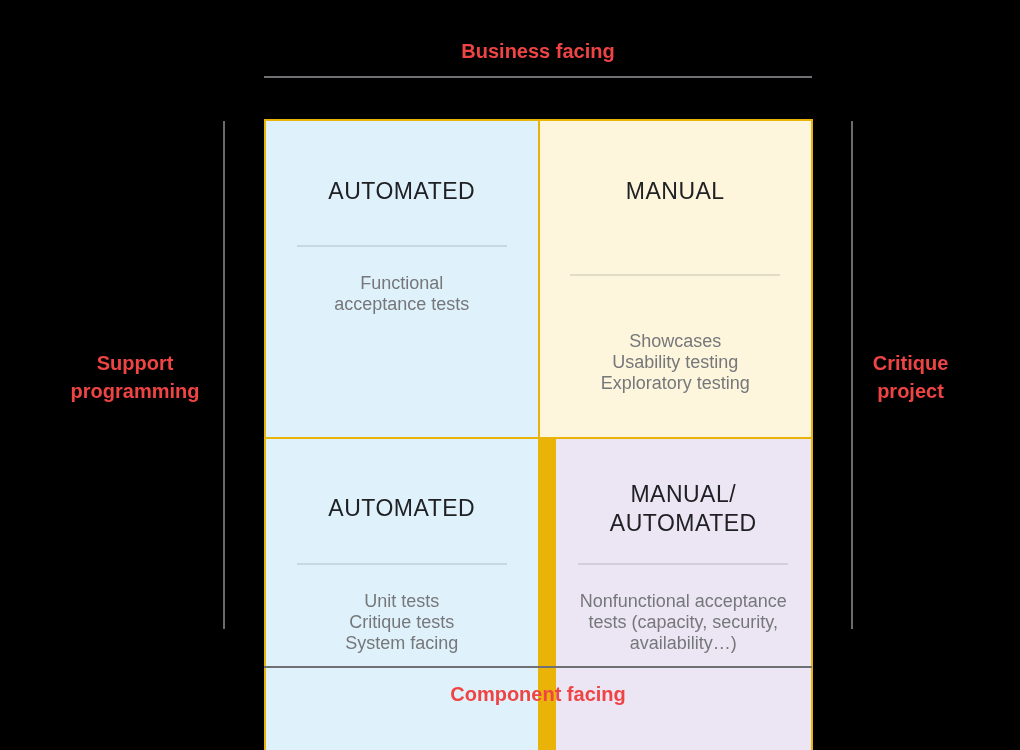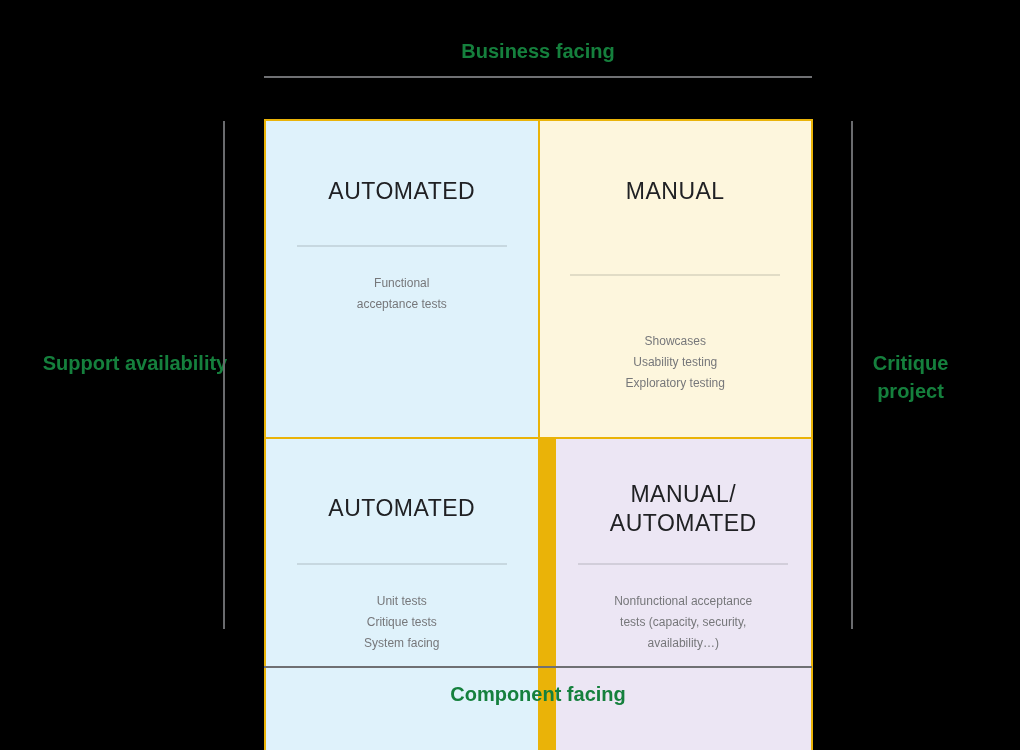--- a/index.html
+++ b/index.html
@@ -11,21 +11,21 @@
   }
   .stage {
     position: relative;
     width: 1020px; height: 750px;
     background: #000000;
   }
 
   
   .axis-label {
     position: absolute;
-    color: #15803d;
+    color: #ef4444;
     font-weight: 700;
     font-size: 20px;
     text-align: center;
   }
   .axis-label.top    { left: 264px; top: 40px;  width: 548px; }
   .axis-label.bottom { left: 264px; top: 683px; width: 548px; }
   .axis-label.left   { left: 35px;  top: 349px; width: 200px; line-height: 28px; }
   .axis-label.right  { left: 853px; top: 349px; width: 115px; line-height: 28px; }
 
   
@@ -79,35 +79,35 @@
     white-space: nowrap;
   }
   .q-divider {
     width: 210px;
     height: 2px;
     margin: 0 auto;
     background: rgba(60, 64, 67, 0.14);
   }
   .q-body {
     margin-top: 26px;
-    font-size: 12px;
+    font-size: 18px;
     line-height: 21px;
     color: #76777a;
     white-space: nowrap;
   }
 </style>
 </head>
 <body>
 
 <div class="stage">
 
   <div class="axis-label top">Business facing</div>
   <div class="hline top"></div>
 
-  <div class="axis-label left">Support availability</div>
+  <div class="axis-label left">Support programming</div>
   <div class="vline left"></div>
 
   <div class="axis-label right">Critique project</div>
   <div class="vline right"></div>
 
   <div class="grid">
 
     <div class="quadrant" style="background: rgb(223, 242, 251);">
       <div class="q-heading">
         <div>AUTOMATED</div>

